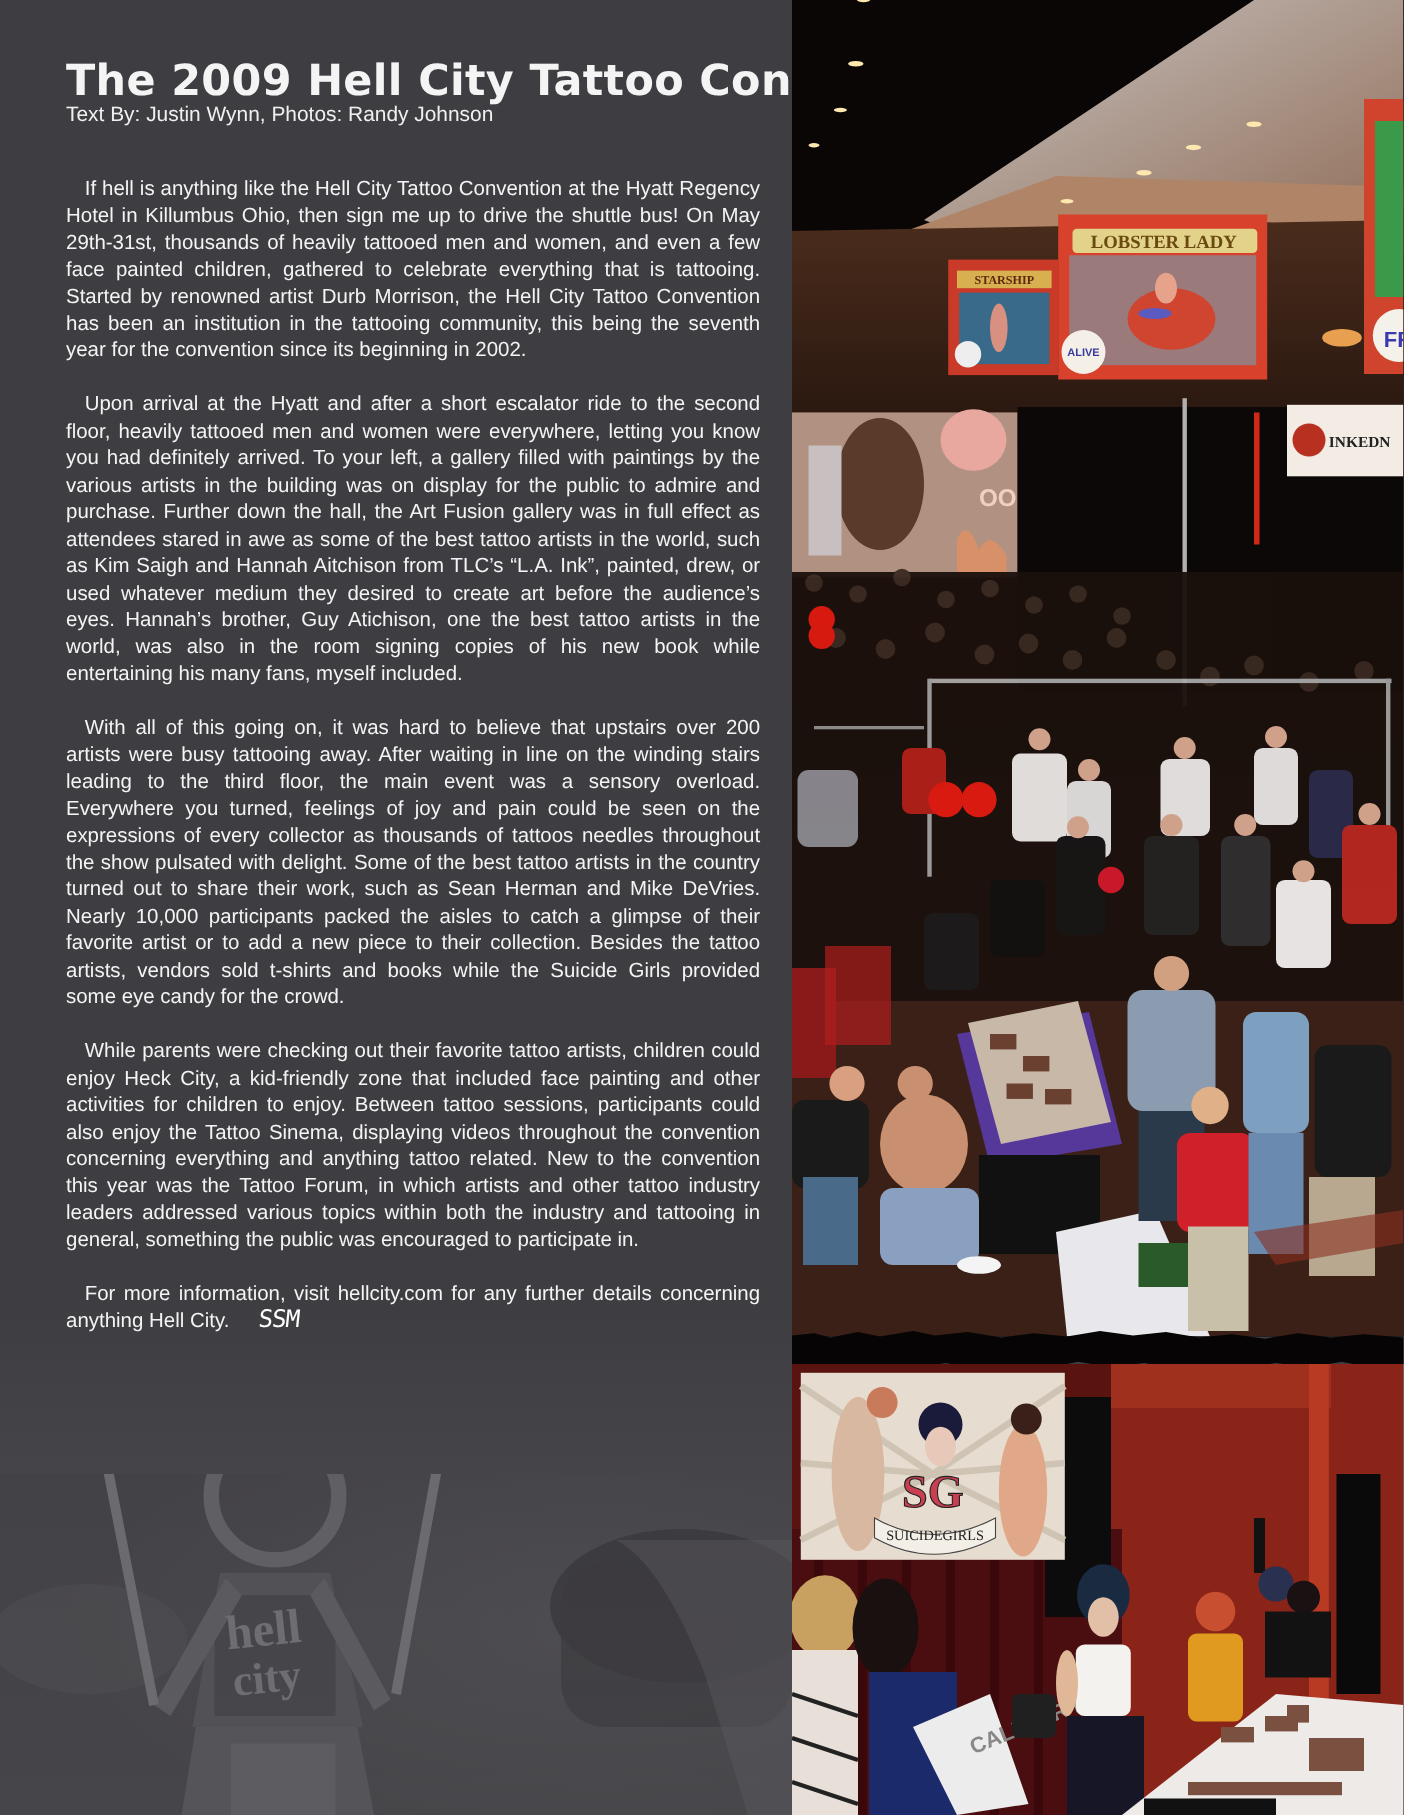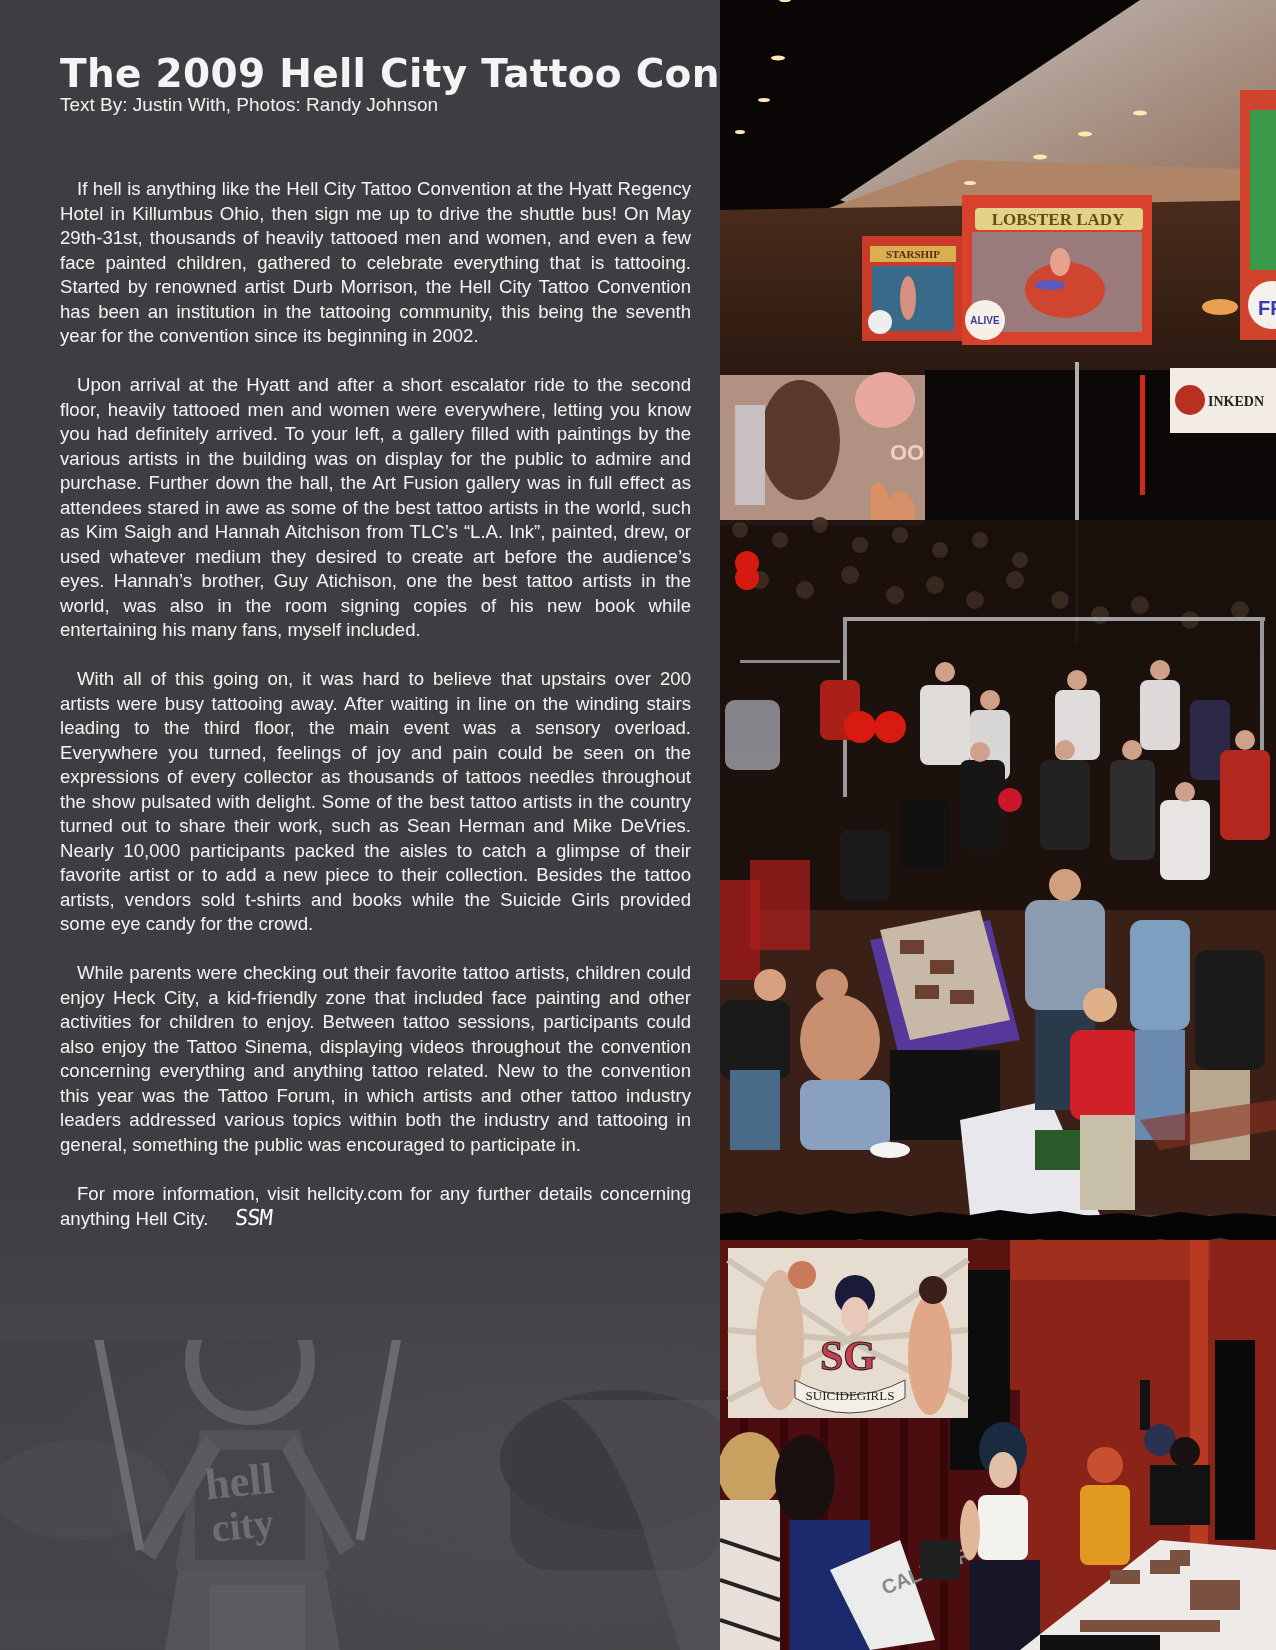--- a/index.html
+++ b/index.html
@@ -19,21 +19,21 @@
     opacity: 0.55;
   }
   .article {
     position: absolute; left: 60px; top: 55px; width: 631px; color: #f4f4f4;
   }
   .title {
     font-family: "DejaVu Sans", sans-serif; font-weight: bold;
     font-size: 39px; letter-spacing: 0.3px; margin: 0; line-height: 38px; white-space: nowrap;
   }
   .byline { font-size: 19px; line-height: 24px; margin: 0 0 0 0; color: #f0f0f0; }
-  .body { margin-top: 60px; }
+  .body { margin-top: 42px; }
   .para {
     font-size: 18.6px; line-height: 24.5px; text-align: justify; margin: 0 0 24.5px 0;
     text-indent: 17px; color: #f4f4f4;
   }
   .sig {
     font-family: "DejaVu Sans Mono", monospace; font-size: 22px; letter-spacing: -1px;
     margin-left: 10px; display: inline-block; transform: skewX(-6deg); color: #fff;
   }
   
   .photo-top {
@@ -79,21 +79,21 @@
     <path d="M400 -20 L360 200" stroke="#8a898d" stroke-width="9"></path>
 
     <path d="M178 230 L325 230 L340 310 L165 310 Z" fill="#5f5e62"></path>
     <rect x="210" y="245" width="95" height="65" fill="#6e6d72"></rect>
     <text x="206" y="155" fill="#8d8c91" font-family="Liberation Serif, serif" font-weight="bold" font-size="44" transform="rotate(-6 250 150)">hell</text>
     <text x="212" y="198" fill="#8d8c91" font-family="Liberation Serif, serif" font-weight="bold" font-size="40" transform="rotate(-6 250 190)">city</text>
   </svg>
 
   <div class="article">
     <h1 class="title">The 2009 Hell City Tattoo Convention</h1>
-    <p class="byline">Text By: Justin With, Photos: Randy Johnson</p>
+    <p class="byline">Text By: Justin Wynn, Photos: Randy Johnson</p>
 
     <div class="body">
       <p class="para">If hell is anything like the Hell City Tattoo Convention at the Hyatt Regency Hotel in Killumbus Ohio, then sign me up to drive the shuttle bus!  On May 29th-31st, thousands of heavily tattooed men and women, and even a few face painted children, gathered to celebrate everything that is tattooing.  Started by renowned artist Durb Morrison, the Hell City Tattoo Convention has been an institution in the tattooing community, this being the seventh year for the convention since its beginning in 2002.</p>
       <p class="para">Upon arrival at the Hyatt and after a short escalator ride to the second floor, heavily tattooed men and women were everywhere, letting you know you had definitely arrived.  To your left, a gallery filled with paintings by the various artists in the building was on display for the public to admire and purchase.  Further down the hall, the Art Fusion gallery was in full effect as attendees stared in awe as some of the best tattoo artists in the world, such as Kim Saigh and Hannah Aitchison from TLC’s “L.A. Ink”,  painted, drew, or used whatever medium they desired to create art before the audience’s eyes. Hannah’s brother, Guy Atichison, one the best tattoo artists in the world, was also in the room signing copies of his new book while entertaining his many fans, myself included.</p>
       <p class="para">With all of this going on, it was hard to believe that upstairs over 200 artists were busy tattooing away.  After waiting in line on the winding stairs leading to the third floor, the main event was a sensory overload. Everywhere you turned, feelings of joy and pain could be seen on the expressions of every collector as thousands of tattoos needles throughout the show pulsated with delight.   Some of the best tattoo artists in the country turned out to share their work, such as Sean Herman and Mike DeVries.  Nearly 10,000 participants packed the aisles to catch a glimpse of their favorite artist or to add a new piece to their collection.  Besides the tattoo artists, vendors sold t-shirts and books while the Suicide Girls provided some eye candy for the crowd.</p>
       <p class="para">While parents were checking out their favorite tattoo artists, children could enjoy Heck City, a kid-friendly zone that included face painting and other activities for children to enjoy.  Between tattoo sessions, participants could also enjoy the Tattoo Sinema, displaying videos throughout the convention concerning everything and anything tattoo related.  New to the convention this year was the Tattoo Forum, in which artists and other tattoo industry leaders addressed various topics within both the industry and tattooing in general, something the public was encouraged to participate in.</p>
       <p class="para"><span>For more information, visit hellcity.com for any further details concerning anything Hell City.</span><span class="sig">SSM</span></p>
     </div>
   </div>
 </div>

